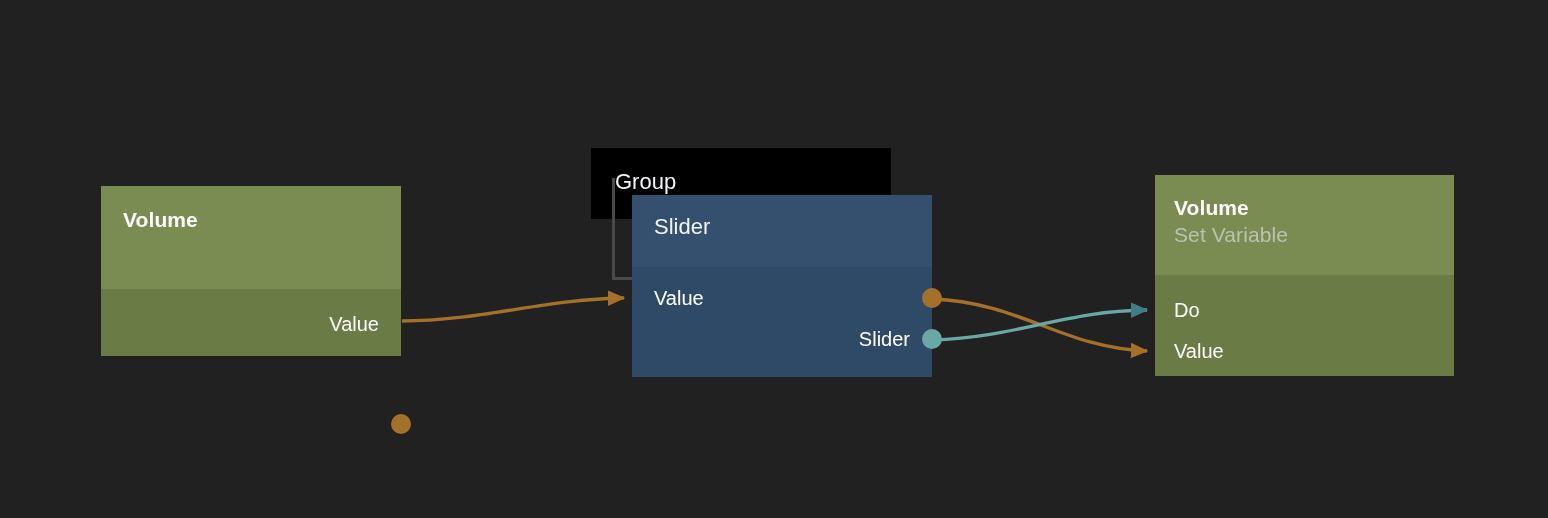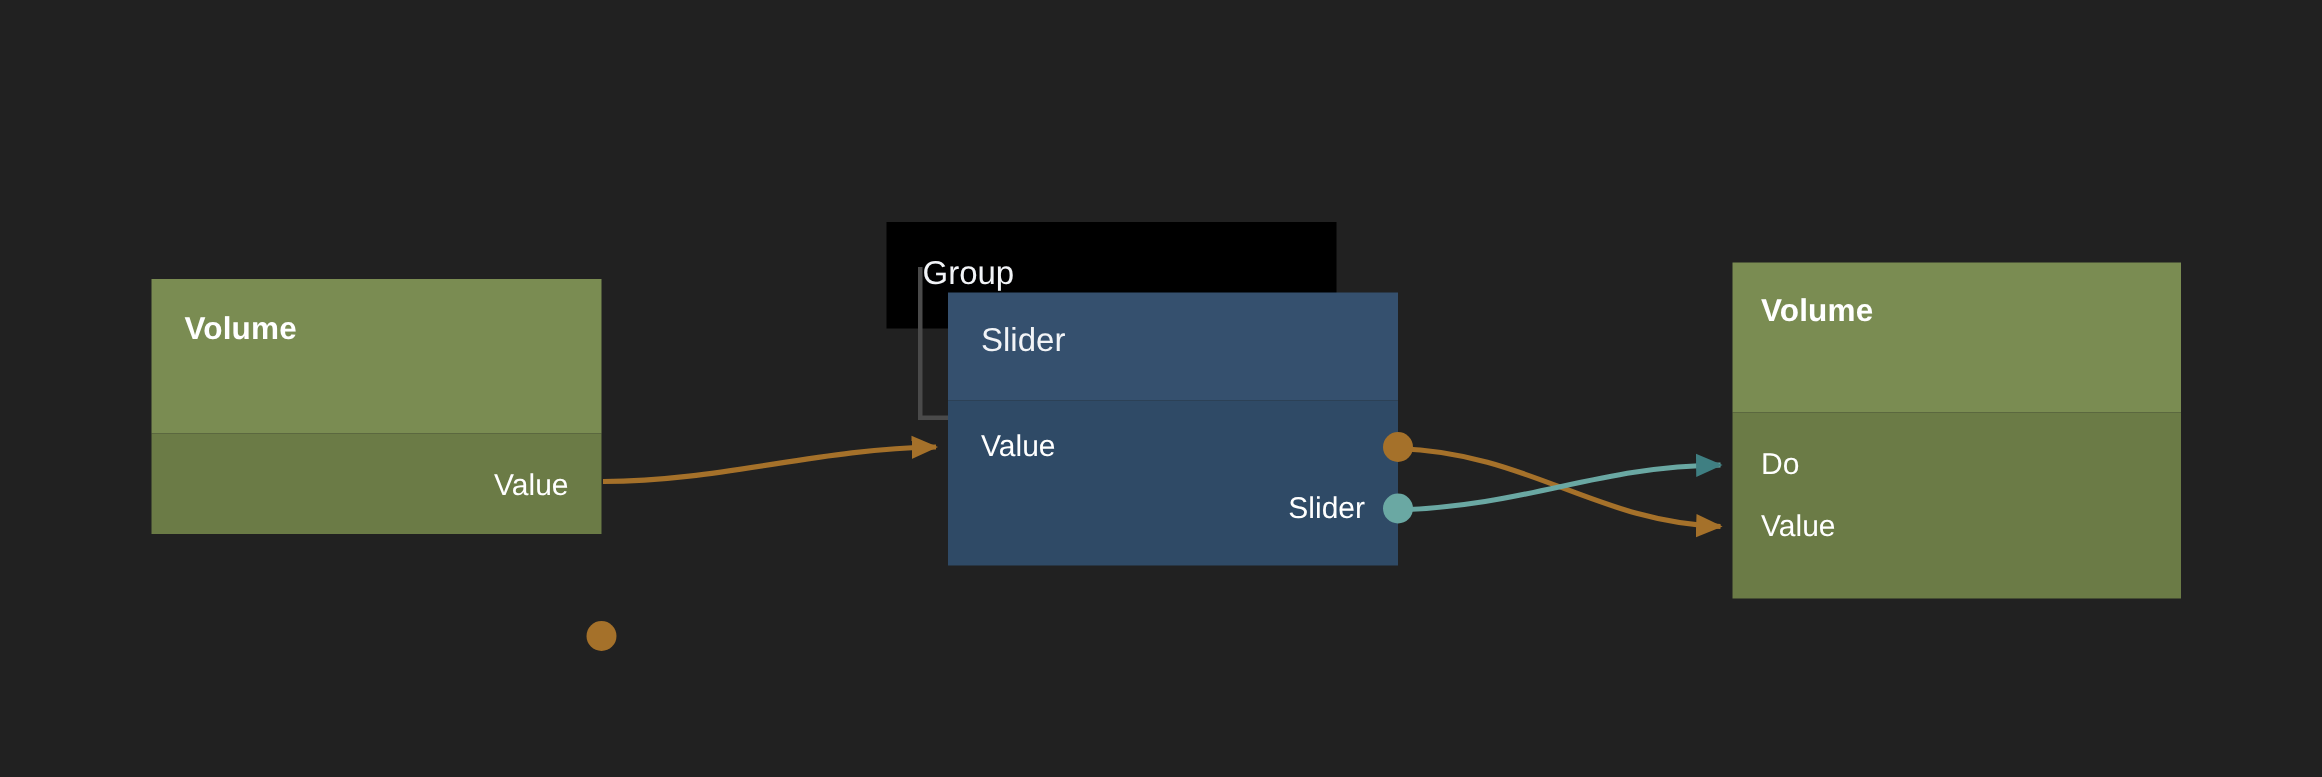--- a/index.html
+++ b/index.html
@@ -176,23 +176,24 @@
 
       <div class="port-knob knob-orange" style="left:300px; top:31px;"></div>
       <div class="port-knob knob-teal" style="left:300px; top:72px;"></div>
     </div>
   </div>
 
   <div class="node node-green" style="left:1155px; top:175px; width:299px; height:212px;">
 
     <div class="node-header" style="height:100px; padding:19px 22px 0 19px;">
       <div class="node-title">Volume</div>
-    </div>
-
-    <div class="node-body" style="height:124px;text-align:center;">
+      <div class="node-subtitle">Set Variable</div>
+    </div>
+
+    <div class="node-body" style="height:101px;text-align:center;">
       <div class="port-row in" style="top:23px; left:19px;">
         <span>Do</span>
       </div>
       <div class="port-row in" style="top:64px; left:19px;">
         <span>Value</span>
       </div>
     </div>
   </div>
 
 </div>

